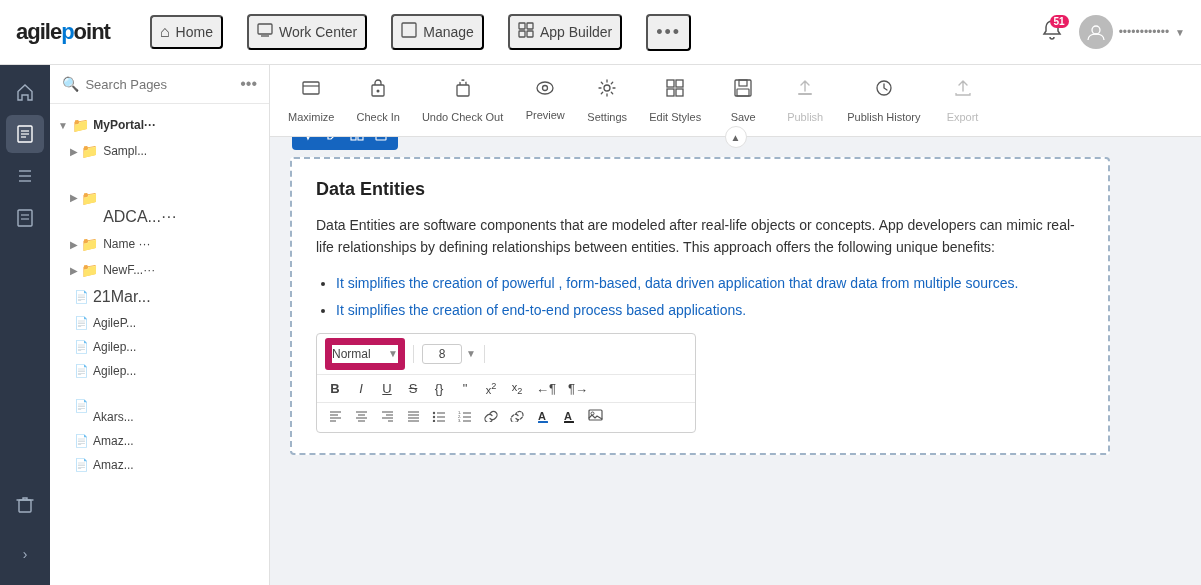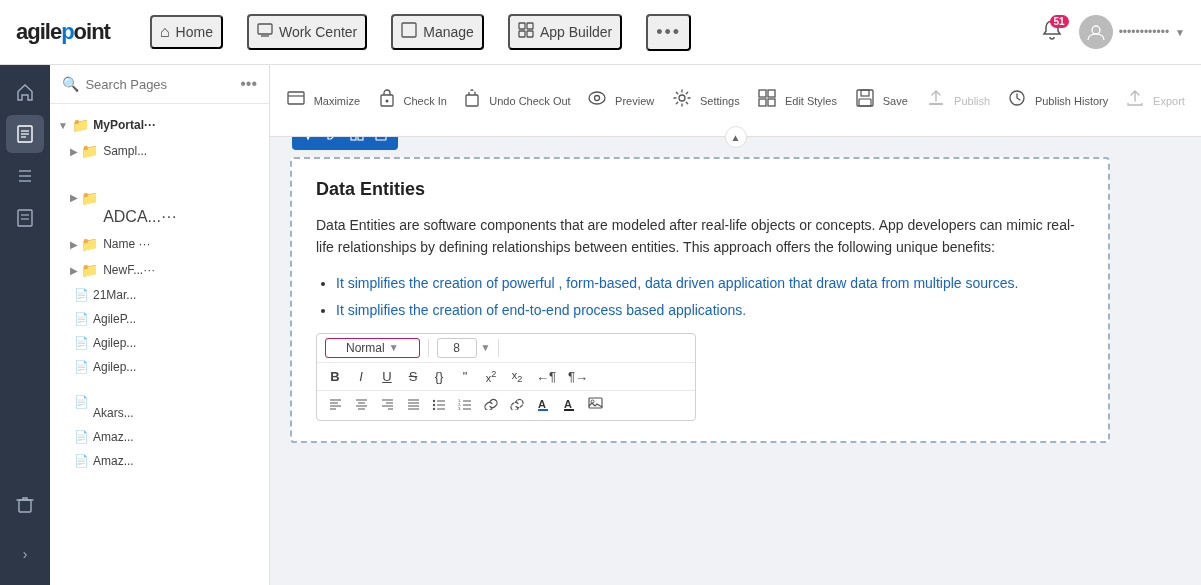--- a/index.html
+++ b/index.html
@@ -86,21 +86,21 @@
       background: #fff;
       border-bottom: 1px solid #e0e0e0;
       display: flex;
       align-items: center;
       padding: 0 8px;
       height: 72px;
       gap: 2px;
       position: relative;
     }
     .toolbar-btn {
-      display: flex; flex-direction: row; align-items: center; justify-content: center;
+      display: flex; flex-direction: column; align-items: center; justify-content: center;
       padding: 6px 10px; cursor: pointer; border-radius: 4px; border: none; background: none;
       min-width: 60px; gap: 8px;
     }
     .toolbar-btn .tb-icon { font-size: 18px; color: #555; }
     .toolbar-btn .tb-label { font-size: 11px; color: #555; white-space: nowrap; }
     .toolbar-btn.disabled .tb-icon, .toolbar-btn.disabled .tb-label { color: #bbb; }
     .toolbar-collapse-btn {
       position: absolute; bottom: -12px; left: 50%; transform: translateX(-50%);
       background: #fff; border: 1px solid #e0e0e0; border-radius: 50%; width: 22px; height: 22px;
       display: flex; align-items: center; justify-content: center; cursor: pointer; font-size: 10px; z-index: 10; color: #666;
@@ -149,21 +149,21 @@
       border: 1px solid #d0d0d0;
       border-radius: 4px;
       background: #fff;
       max-width: 380px;
       overflow: hidden;
     }
     .rte-row1 {
       display: flex; align-items: center; padding: 4px 8px; border-bottom: 1px solid #e8e8e8; gap: 4px;
     }
     .rte-select {
-      border: 1px solid #be185d; border-radius: 3px; padding: 2px 20px; font-size: 12px; color: #444;
+      border: 7px solid #be185d; border-radius: 3px; padding: 2px 0; font-size: 12px; color: #444;
       cursor: pointer; background: #fff; display: flex; align-items: center; gap: 4px; min-width: 80px;
     }
     .rte-divider-v { width: 1px; height: 18px; background: #ddd; margin: 0 4px; }
     .rte-num-select {
       border: 1px solid #ccc; border-radius: 3px; padding: 2px 6px; font-size: 12px; color: #444;
       cursor: pointer; background: #fff; min-width: 40px; text-align: center;
     }
     .rte-row2, .rte-row3 {
       display: flex; align-items: center; padding: 3px 6px; border-bottom: 1px solid #e8e8e8; gap: 2px; flex-wrap: wrap;
     }
@@ -315,21 +315,21 @@
       </div>
 
       <div class="tree-item" style="padding-left:20px;">
         <span style="font-size:10px; color:#888;">▶</span>
         <span style="font-size:14px; color:#8a9bb0;">📁</span>
         <span style="font-size:12px; color:#444; flex:1;">NewF...···</span>
       </div>
 
       <div class="tree-item" style="padding-left:24px;">
         <span style="font-size:12px; color:#90a0b7;">📄</span>
-        <span style="font-size:12px; color:#444;">21Mar...</span>
+        <span style="font-size:16px; color:#444;">21Mar...</span>
       </div>
       <div class="tree-item" style="padding-left:24px;">
         <span style="font-size:12px; color:#90a0b7;">📄</span>
         <span style="font-size:12px; color:#444;">AgileP...</span>
       </div>
       <div class="tree-item" style="padding-left:24px;">
         <span style="font-size:12px; color:#90a0b7;">📄</span>
         <span style="font-size:12px; color:#444;">Agilep...</span>
       </div>
       <div class="tree-item" style="padding-left:24px;">

